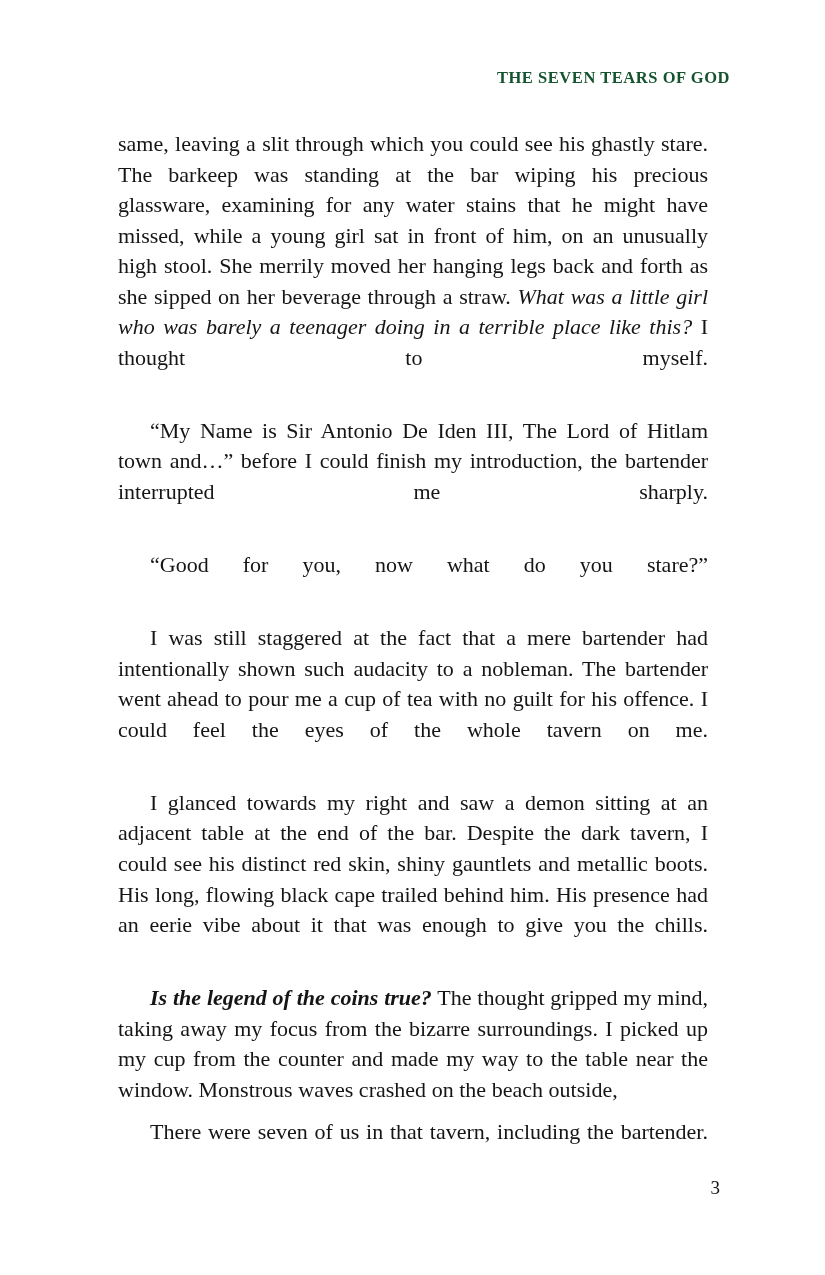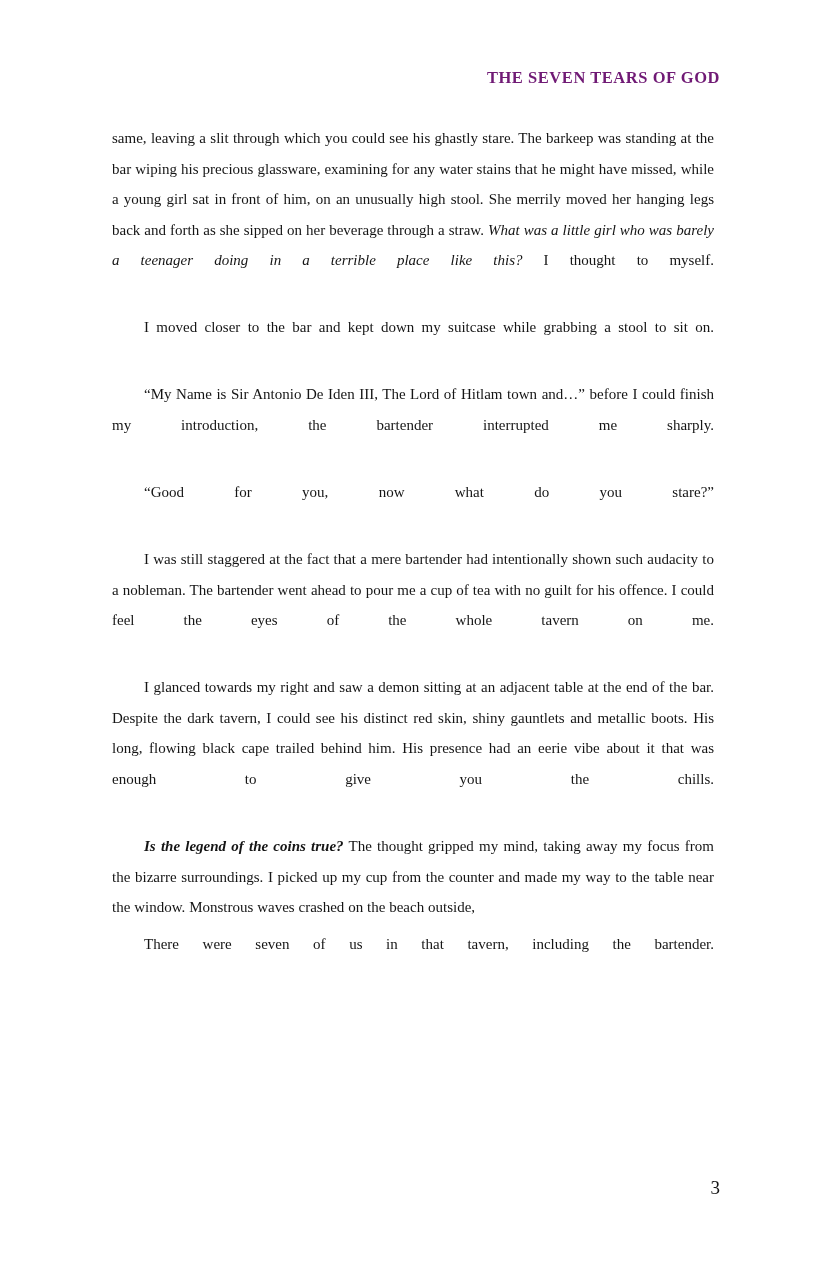--- a/index.html
+++ b/index.html
@@ -19,43 +19,43 @@
   .page {
     position: absolute;
     inset: 0;
     background: #ffffff;
   }
 
   
   .running-head {
     position: absolute;
     top: 68px;
-    left: 106px;
+    left: 116px;
     width: 614px;
     text-align: right;
     font-family: "Liberation Serif", "DejaVu Serif", serif;
     font-size: 16.5px;
     font-weight: 700;
     letter-spacing: 0.55px;
     font-variant: small-caps;
-    color: #701a75;
+    color: #14532d;
     white-space: nowrap;
   }
 
   
   .text-block {
     position: absolute;
     top: 117px;
     left: 106px;
     width: 614px;
   }
 
   p.para {
-    margin: 6px;
-    font-size: 15px;
+    margin: 12px;
+    font-size: 22px;
     line-height: 30.55px;
     text-align: justify;
     text-justify: inter-word;
     text-indent: 0;
     hyphens: none;
     -webkit-hyphens: none;
     word-spacing: 0.1px;
   }
   p.para.indented {
     text-indent: 32px;
@@ -95,21 +95,20 @@
 </style>
 </head>
 <body>
 
 <div class="page">
 
   <div class="running-head">THE SEVEN TEARS OF GOD</div>
 
   <div class="text-block">
       <p class="para"><span>same, leaving a slit through which you could see his ghastly stare. The barkeep was standing at the bar wiping his precious glassware, examining for any water stains that he might have missed, while a young girl sat in front of him, on an unusually high stool. She merrily moved her hanging legs back and forth as she sipped on her beverage through a straw. </span><em class="it">What was a little girl who was barely a teenager doing in a terrible place like this?</em><span> I thought to myself.</span></p>
-      <p class="para indented"><span>I moved closer to the bar and kept down my suitcase while grabbing a stool to sit on.</span></p>
       <p class="para indented"><span>“My Name is Sir Antonio De Iden III, The Lord of Hitlam town and…” before I could finish my introduction, the bartender interrupted me sharply.</span></p>
       <p class="para indented"><span>“Good for you, now what do you stare?”</span></p>
       <p class="para indented"><span>I was still staggered at the fact that a mere bartender had intentionally shown such audacity to a nobleman. The bartender went ahead to pour me a cup of tea with no guilt for his offence. I could feel the eyes of the whole tavern on me.</span></p>
       <p class="para indented"><span>I glanced towards my right and saw a demon sitting at an adjacent table at the end of the bar. Despite the dark tavern, I could see his distinct red skin, shiny gauntlets and metallic boots. His long, flowing black cape trailed behind him. His presence had an eerie vibe about it that was enough to give you the chills.</span></p>
       <p class="para indented full-justify-last"><em class="it-strong">Is the legend of the coins true?</em><span> The thought gripped my mind, taking away my focus from the bizarre surroundings. I picked up my cup from the counter and made my way to the table near the window. Monstrous waves crashed on the beach outside,</span></p>
       <p class="para indented"><span>There were seven of us in that tavern, including the bartender.</span></p>
     </div>
 
   <div class="folio">3</div>
 

